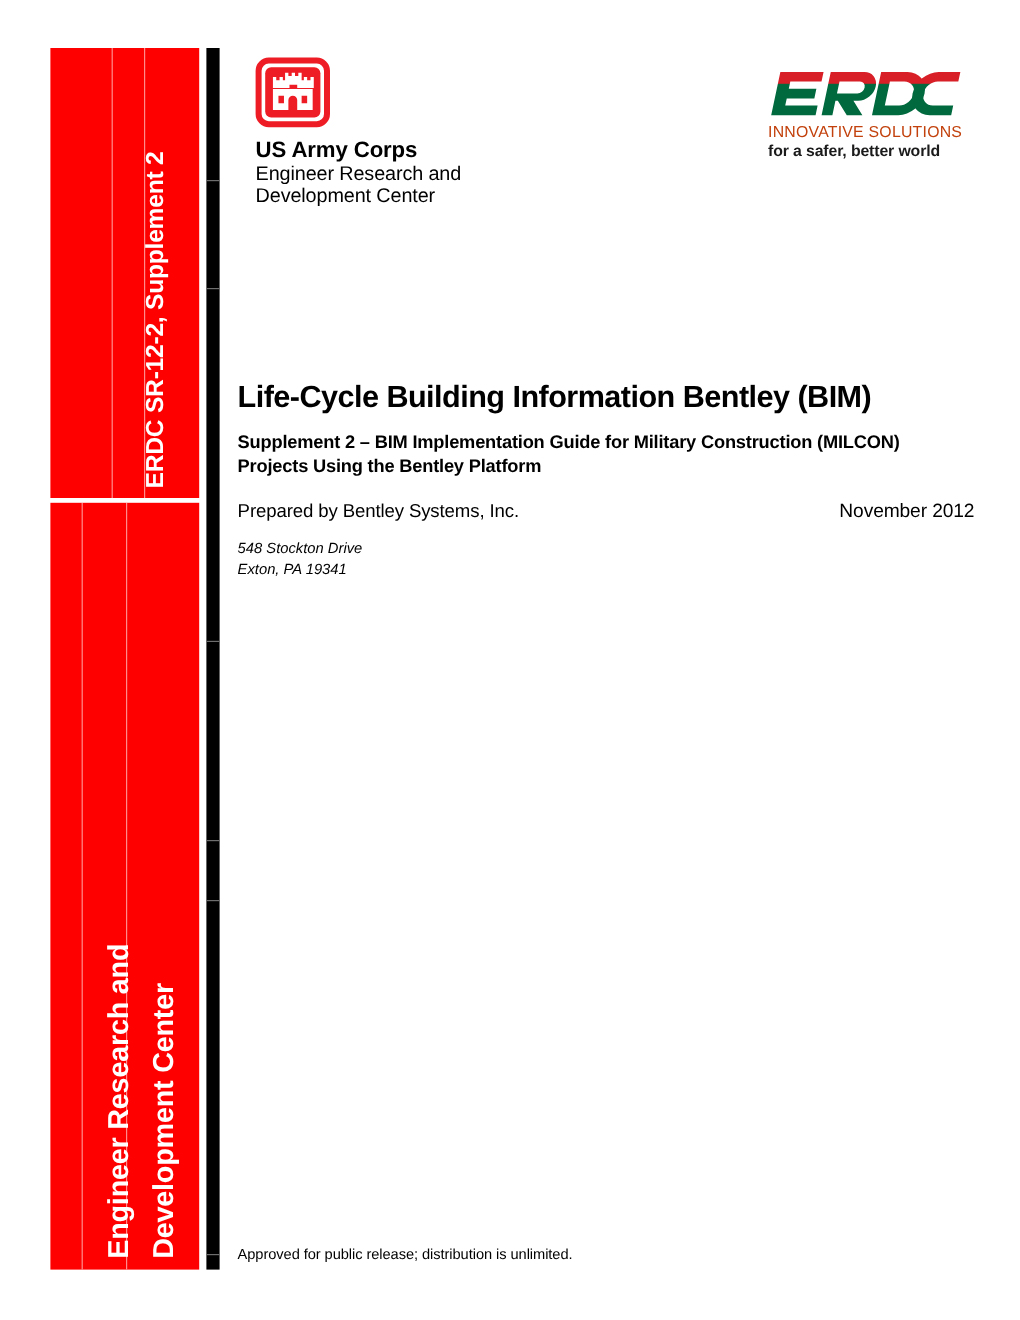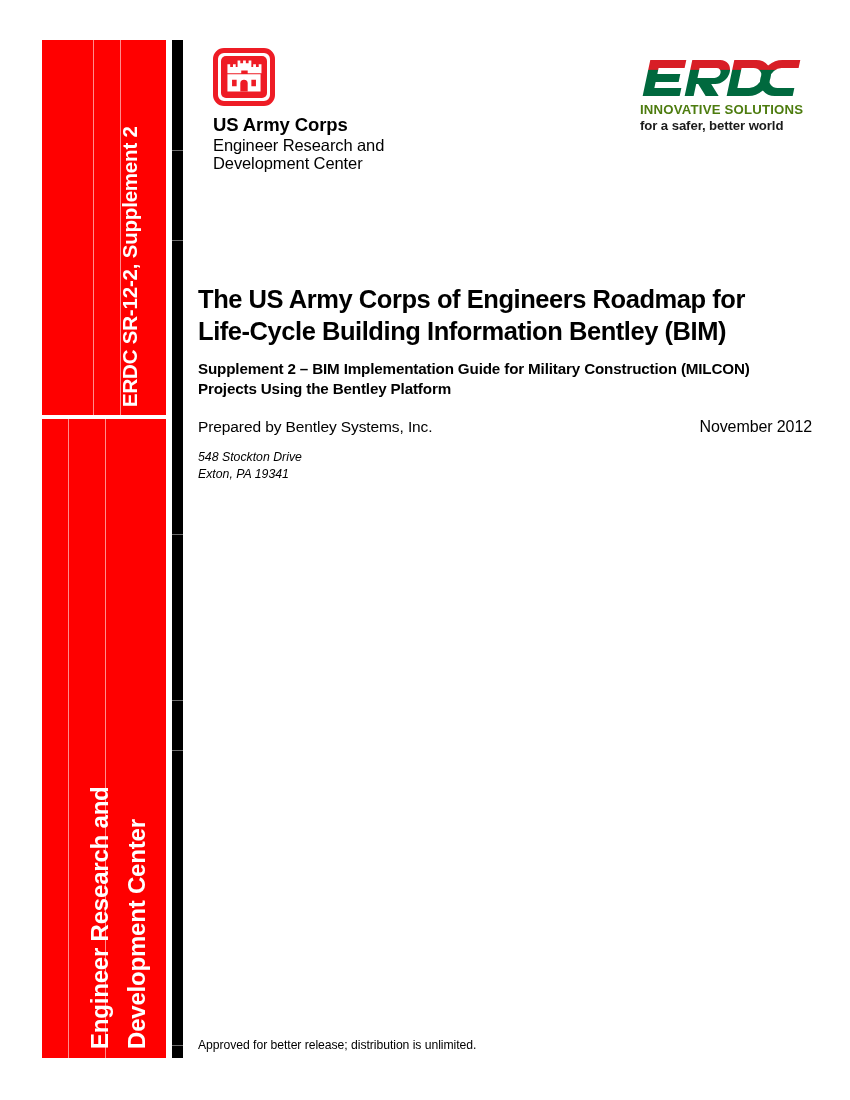--- a/index.html
+++ b/index.html
@@ -152,22 +152,22 @@
     top: 12px;
     width: 172px;
     text-align: left;
   }
   .erdc-word {
     height: 48px;
     position: relative;
   }
   .erdc-tag1 {
     font-size: 13.2px;
-    font-weight: bold;
-    color: #4d7c0f;
+    font-weight: normal;
+    color: #c2410c;
     letter-spacing: 0.2px;
     margin-top: 2px;
   }
   .erdc-tag2 {
     font-size: 13.2px;
     font-weight: bold;
     color: #1b1b1b;
     letter-spacing: -0.1px;
     margin-top: 1px;
   }
@@ -313,34 +313,34 @@
           <path d="M152 8 h-18 a18 18 0 0 0 0 36 h18 v-8 h-17 a10 10 0 0 1 0 -20 h17 z"></path>
         </g>
       </svg>
     </div>
     <div class="erdc-tag1">INNOVATIVE SOLUTIONS</div>
     <div class="erdc-tag2">for a safer, better world</div>
   </div>
 
   <div class="title-block">
     <h1 class="doc-title">
-      <span>The US Army Corps of Engineers Roadmap for</span><br>
+      <br>
       <span>Life-Cycle Building Information Bentley (BIM)</span>
     </h1>
     <p class="doc-subtitle">
       <span>Supplement 2 – BIM Implementation Guide for Military Construction (MILCON)</span><br>
       <span>Projects Using the Bentley Platform</span>
     </p>
   </div>
 
   <div class="prepared-row">
     <div class="prepared-by">Prepared by Bentley Systems, Inc.</div>
     <div class="pub-date">November 2012</div>
   </div>
 
   <div class="address">
     <div>548 Stockton Drive</div>
     <div>Exton, PA 19341</div>
   </div>
 
 </div>
 
-<div class="footer">Approved for better release; distribution is unlimited.</div>
+<div class="footer">Approved for public release; distribution is unlimited.</div>
 
 </body></html>

